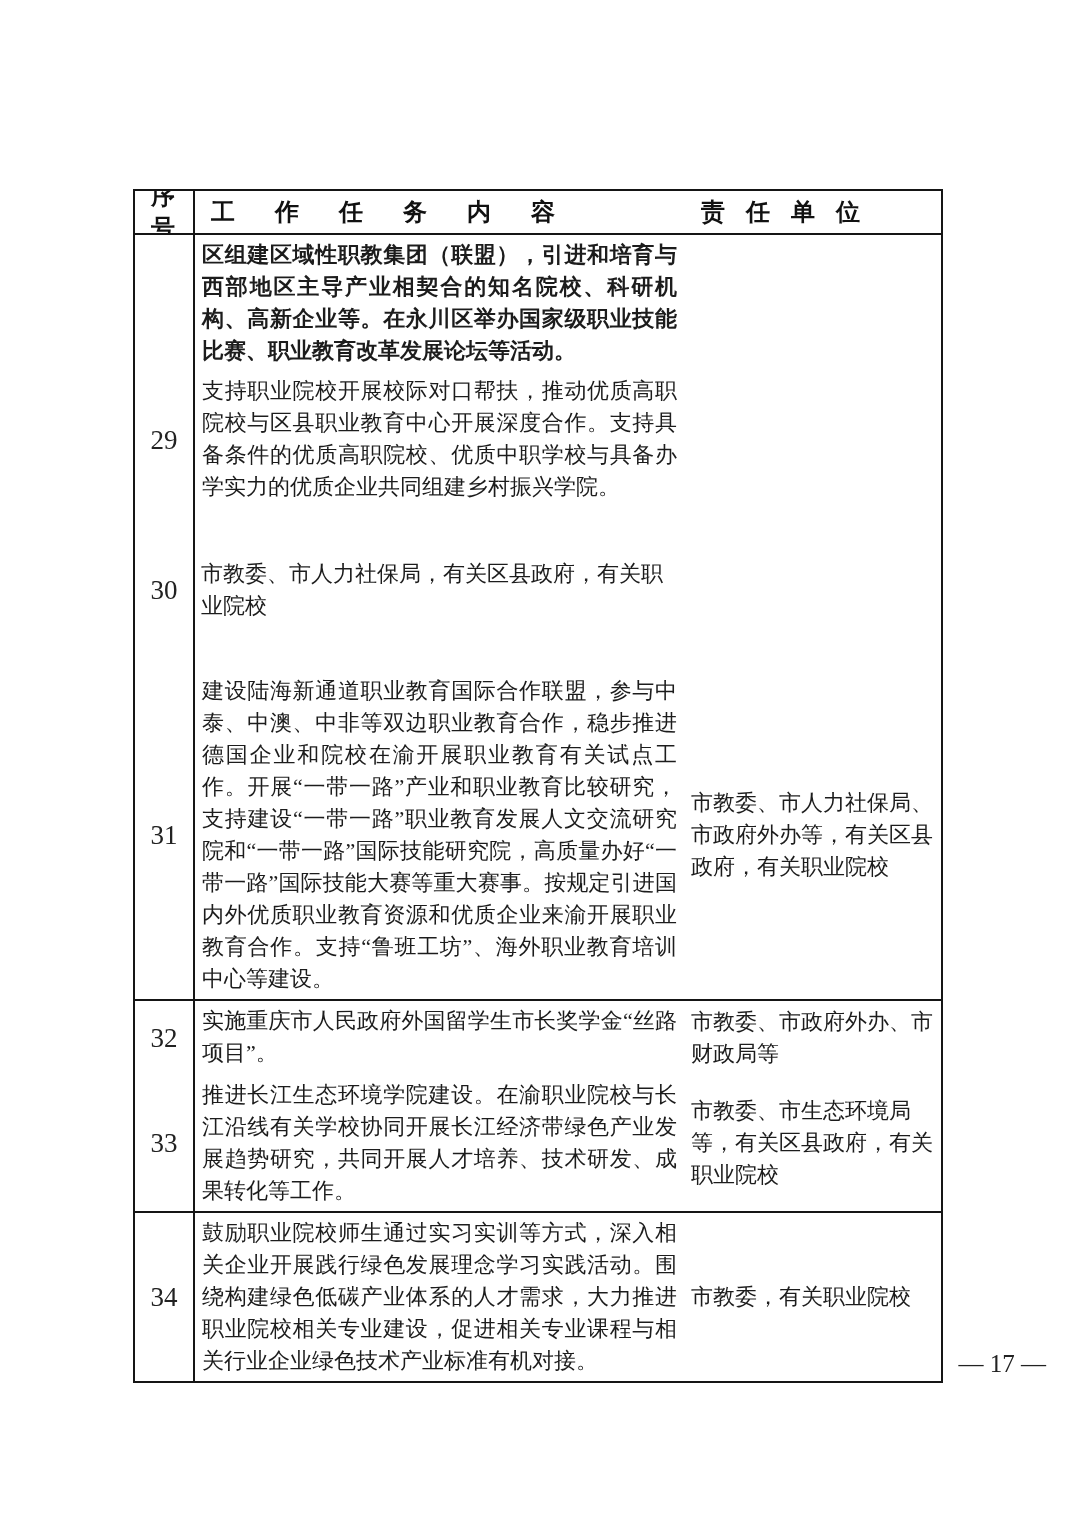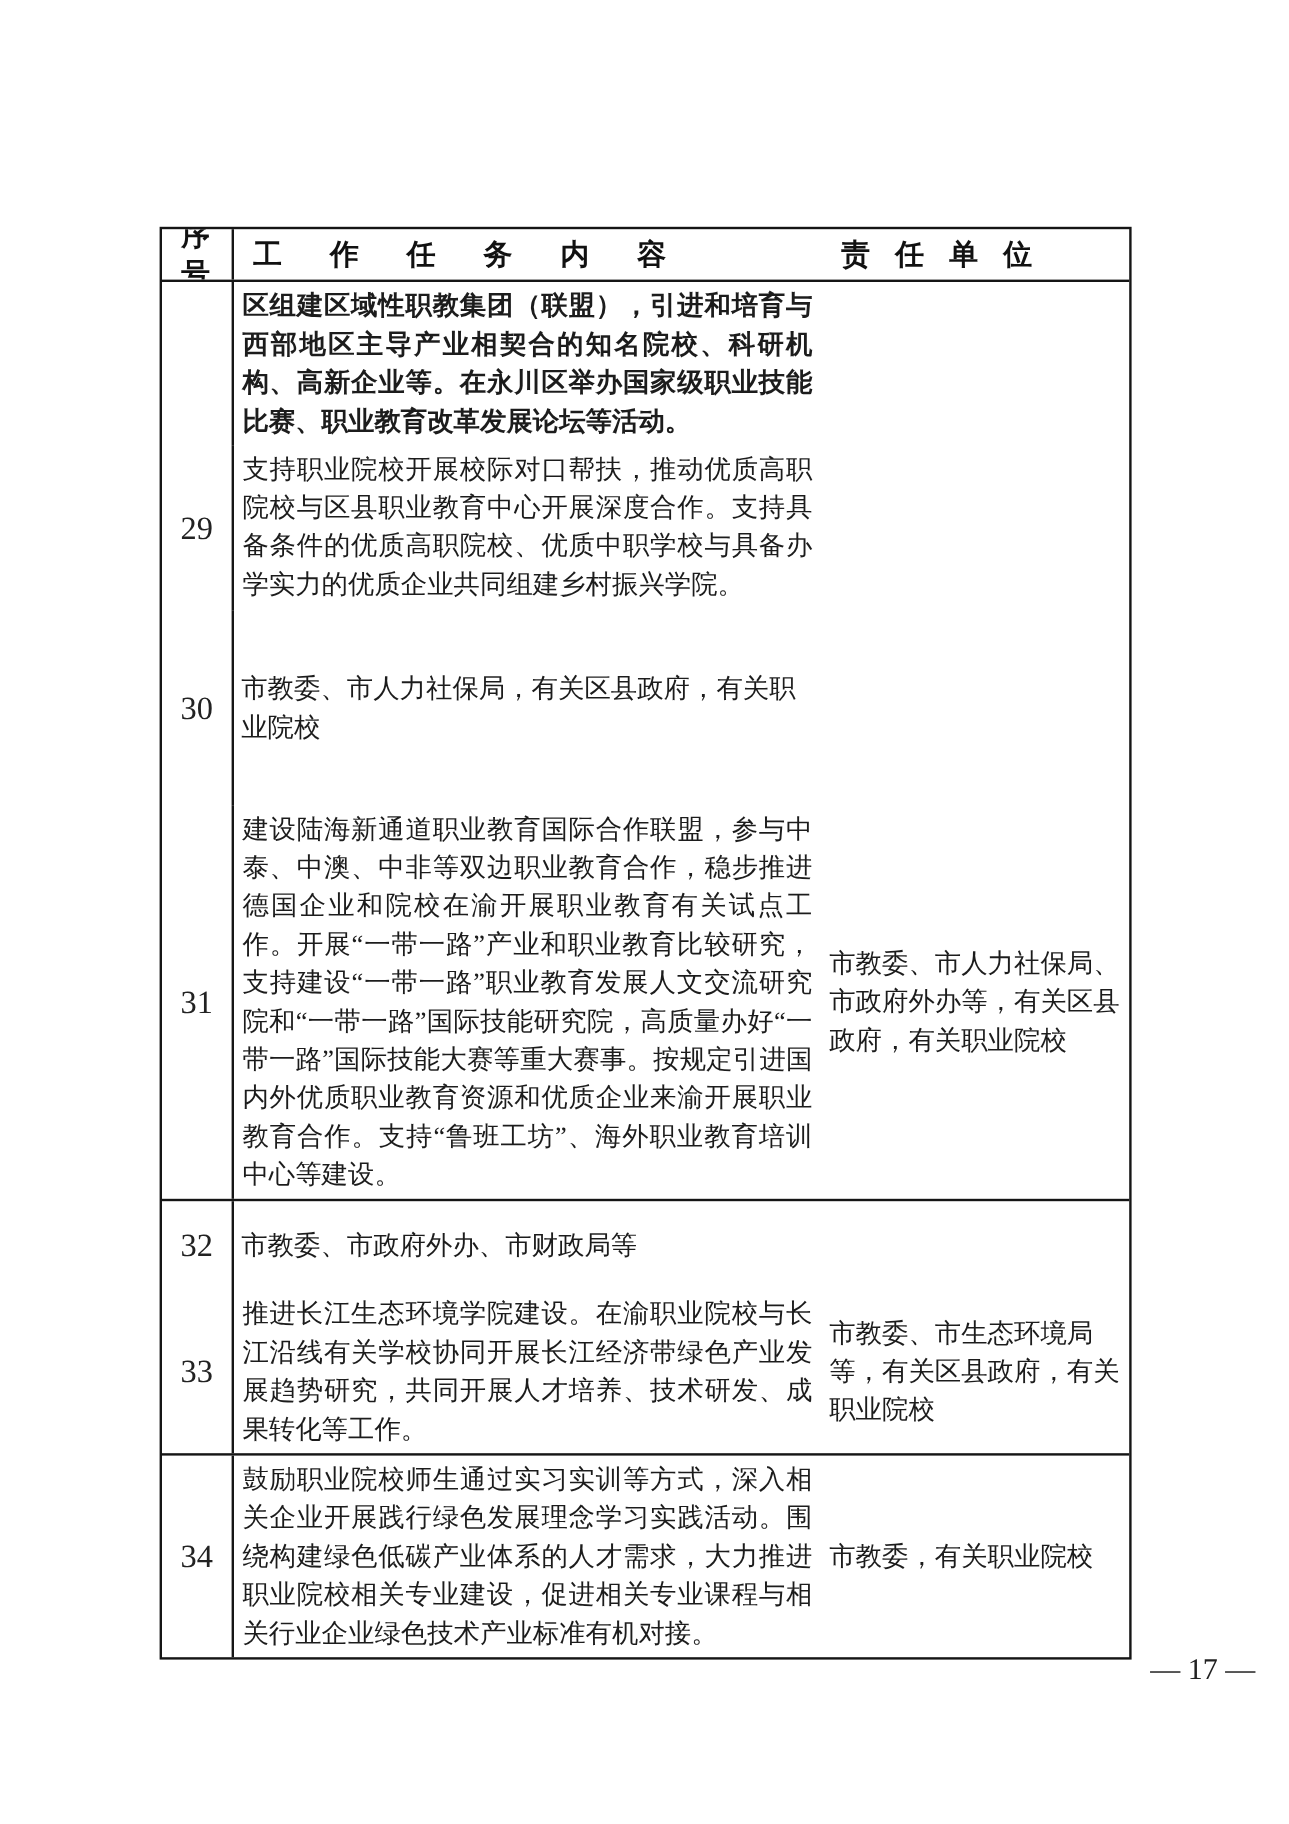--- a/index.html
+++ b/index.html
@@ -70,21 +70,21 @@
   .sr-cont { min-height: 136px; font-weight: bold; }
   .sr-29  { min-height: 138px; }
   .sr-30  { min-height: 162px; }
   .sr-31  { min-height: 294px; }
   .sr-32  { min-height: 74px; }
   .sr-33  { min-height: 130px; }
   .sr-34  { min-height: 164px; }
   .page-footer {
     position: absolute;
     left: 133px;
-    top: 1378px;
+    top: 1350px;
     width: 931px;
     text-align: right;
     padding-right: 18px;
     font-size: 25px;
     color: #222222;
   }
 </style>
 </head>
 <body>
 
@@ -121,20 +121,21 @@
       <div class="grid-row sr-31">
         <div class="cell-num">31</div>
         <div class="cell-task">建设陆海新通道职业教育国际合作联盟，参与中泰、中澳、中非等双边职业教育合作，稳步推进德国企业和院校在渝开展职业教育有关试点工作。开展“一带一路”产业和职业教育比较研究，支持建设“一带一路”职业教育发展人文交流研究院和“一带一路”国际技能研究院，高质量办好“一带一路”国际技能大赛等重大赛事。按规定引进国内外优质职业教育资源和优质企业来渝开展职业教育合作。支持“鲁班工坊”、海外职业教育培训中心等建设。</div>
         <div class="cell-unit">市教委、市人力社保局、市政府外办等，有关区县政府，有关职业院校</div>
       </div>
     </div>
 
     <div class="row-group">
       <div class="grid-row sr-32">
         <div class="cell-num">32</div>
+        <div class="cell-task">实施重庆市人民政府外国留学生市长奖学金“丝路项目”。</div>
         <div class="cell-unit">市教委、市政府外办、市财政局等</div>
       </div>
       <div class="grid-row sr-33">
         <div class="cell-num">33</div>
         <div class="cell-task">推进长江生态环境学院建设。在渝职业院校与长江沿线有关学校协同开展长江经济带绿色产业发展趋势研究，共同开展人才培养、技术研发、成果转化等工作。</div>
         <div class="cell-unit">市教委、市生态环境局等，有关区县政府，有关职业院校</div>
       </div>
     </div>
 
     <div class="row-group">

